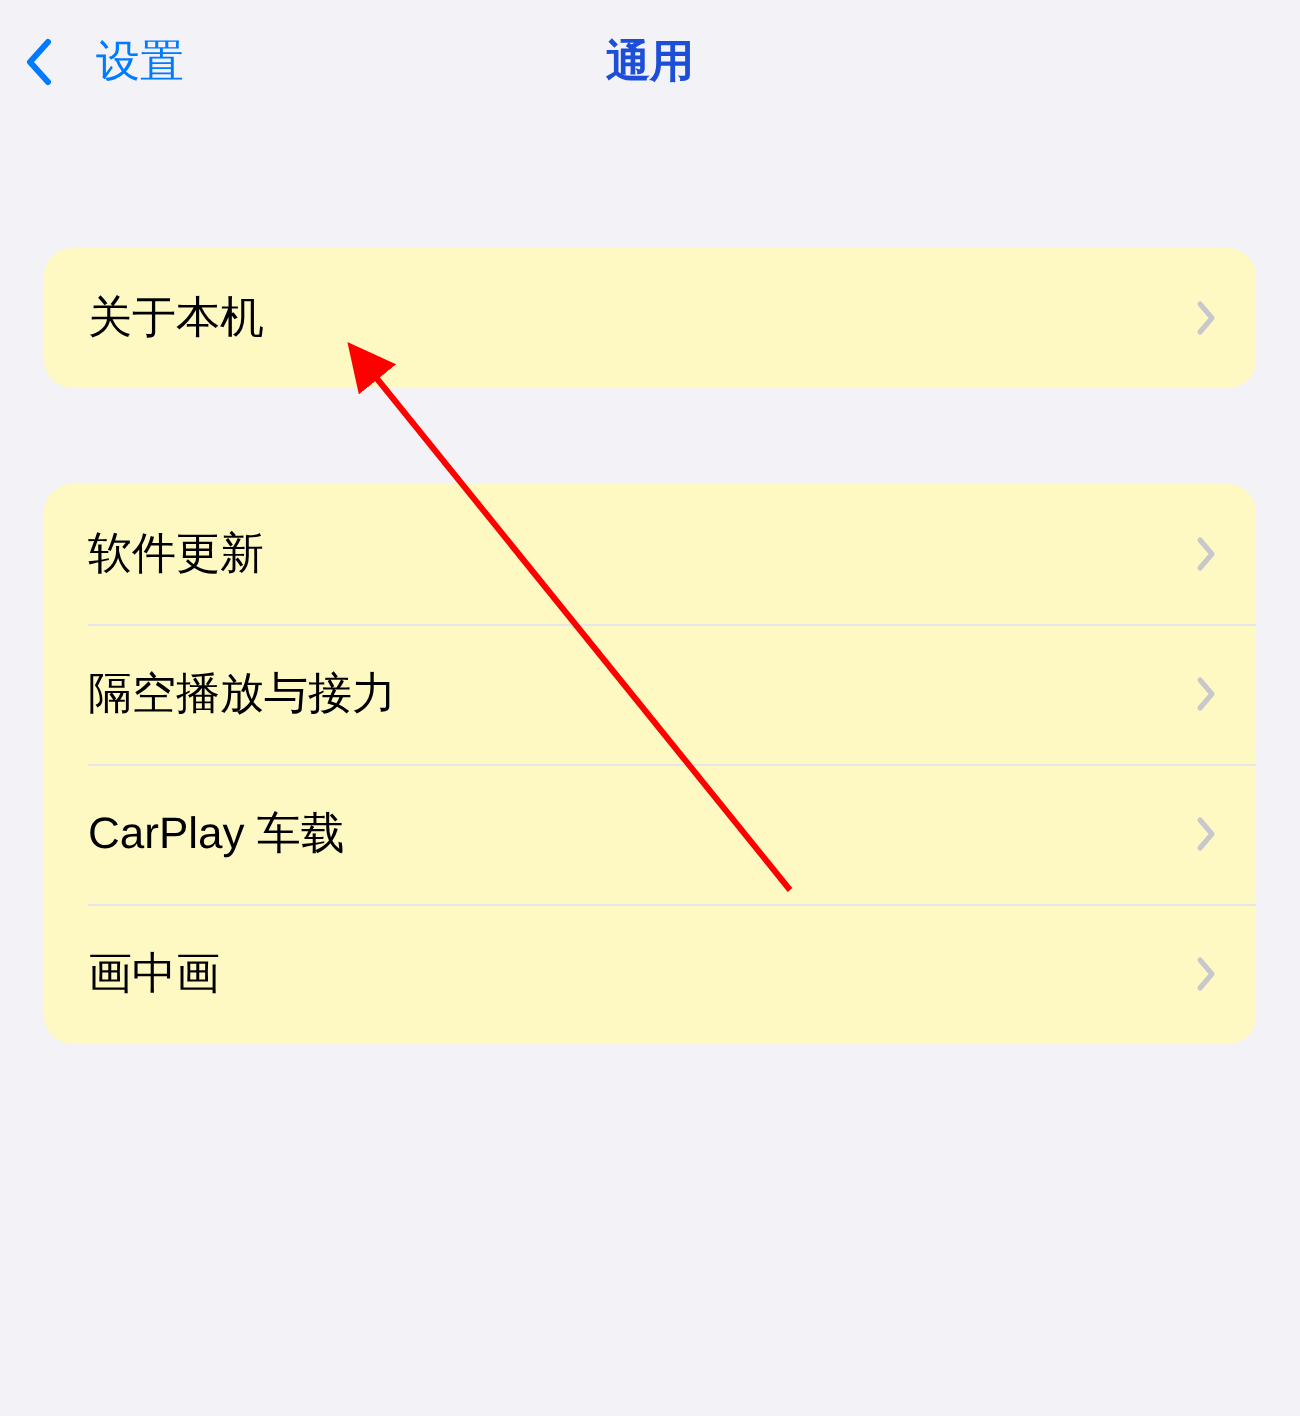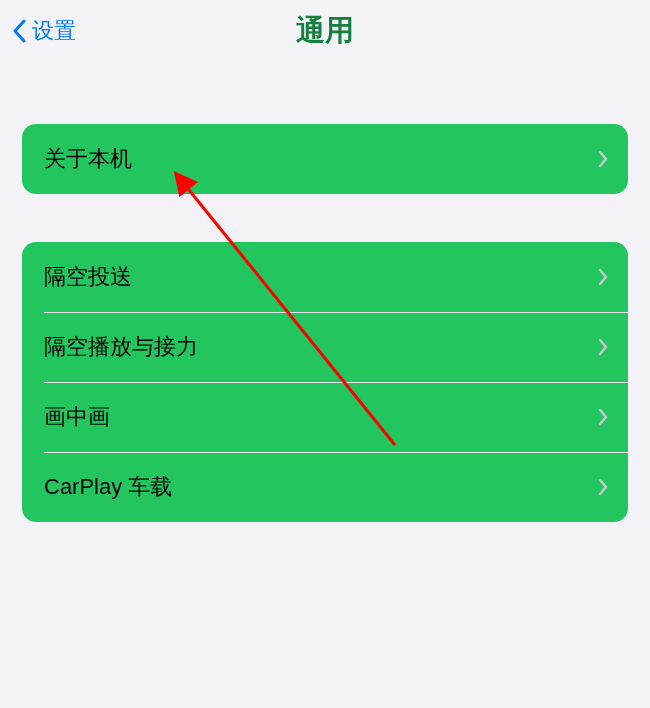--- a/index.html
+++ b/index.html
@@ -18,39 +18,40 @@
       position: relative;
       padding: 0 8px;
     }
     .back-button {
       display: flex;
       align-items: center;
       color: #007aff;
       font-size: 22px;
       cursor: pointer;
       padding: 8px 4px;
+      gap: 16px;
     }
     .back-chevron {
       width: 14px;
       height: 24px;
       margin-right: 6px;
     }
     .nav-title {
       position: absolute;
       left: 50%;
       transform: translateX(-50%);
-      font-size: 29px;
+      font-size: 22px;
       font-weight: 600;
-      color: #15803d;
+      color: #1d4ed8;
     }
     .content {
       padding: 0 22px;
     }
     .group {
-      background: #22c55e;
+      background: #fef9c3;
       border-radius: 14px;
       overflow: hidden;
     }
     .group + .group {
       margin-top: 48px;
     }
     .group:first-child {
       margin-top: 62px;
     }
     .row {
@@ -106,39 +107,39 @@
     <div class="row">
       <span class="row-label">关于本机</span>
       <svg class="chevron-right" viewBox="0 0 10 18" fill="none" stroke="#c7c7cc" stroke-width="2.5" stroke-linecap="round" stroke-linejoin="round">
           <polyline points="2,2 8,9 2,16"></polyline>
         </svg>
     </div>
   </div>
 
   <div class="group">
     <div class="row">
-      <span class="row-label">隔空投送</span>
+      <span class="row-label">软件更新</span>
       <svg class="chevron-right" viewBox="0 0 10 18" fill="none" stroke="#c7c7cc" stroke-width="2.5" stroke-linecap="round" stroke-linejoin="round">
           <polyline points="2,2 8,9 2,16"></polyline>
         </svg>
     </div>
     <div class="row">
       <span class="row-label">隔空播放与接力</span>
       <svg class="chevron-right" viewBox="0 0 10 18" fill="none" stroke="#c7c7cc" stroke-width="2.5" stroke-linecap="round" stroke-linejoin="round">
           <polyline points="2,2 8,9 2,16"></polyline>
         </svg>
     </div>
     <div class="row">
-      <span class="row-label">画中画</span>
+      <span class="row-label">CarPlay 车载</span>
       <svg class="chevron-right" viewBox="0 0 10 18" fill="none" stroke="#c7c7cc" stroke-width="2.5" stroke-linecap="round" stroke-linejoin="round">
           <polyline points="2,2 8,9 2,16"></polyline>
         </svg>
     </div>
     <div class="row">
-      <span class="row-label">CarPlay 车载</span>
+      <span class="row-label">画中画</span>
       <svg class="chevron-right" viewBox="0 0 10 18" fill="none" stroke="#c7c7cc" stroke-width="2.5" stroke-linecap="round" stroke-linejoin="round">
           <polyline points="2,2 8,9 2,16"></polyline>
         </svg>
     </div>
   </div>
 
 </div>
 
 <svg class="arrow-annotation" style="left:0; top:0;" width="650" height="708">
   <defs>

